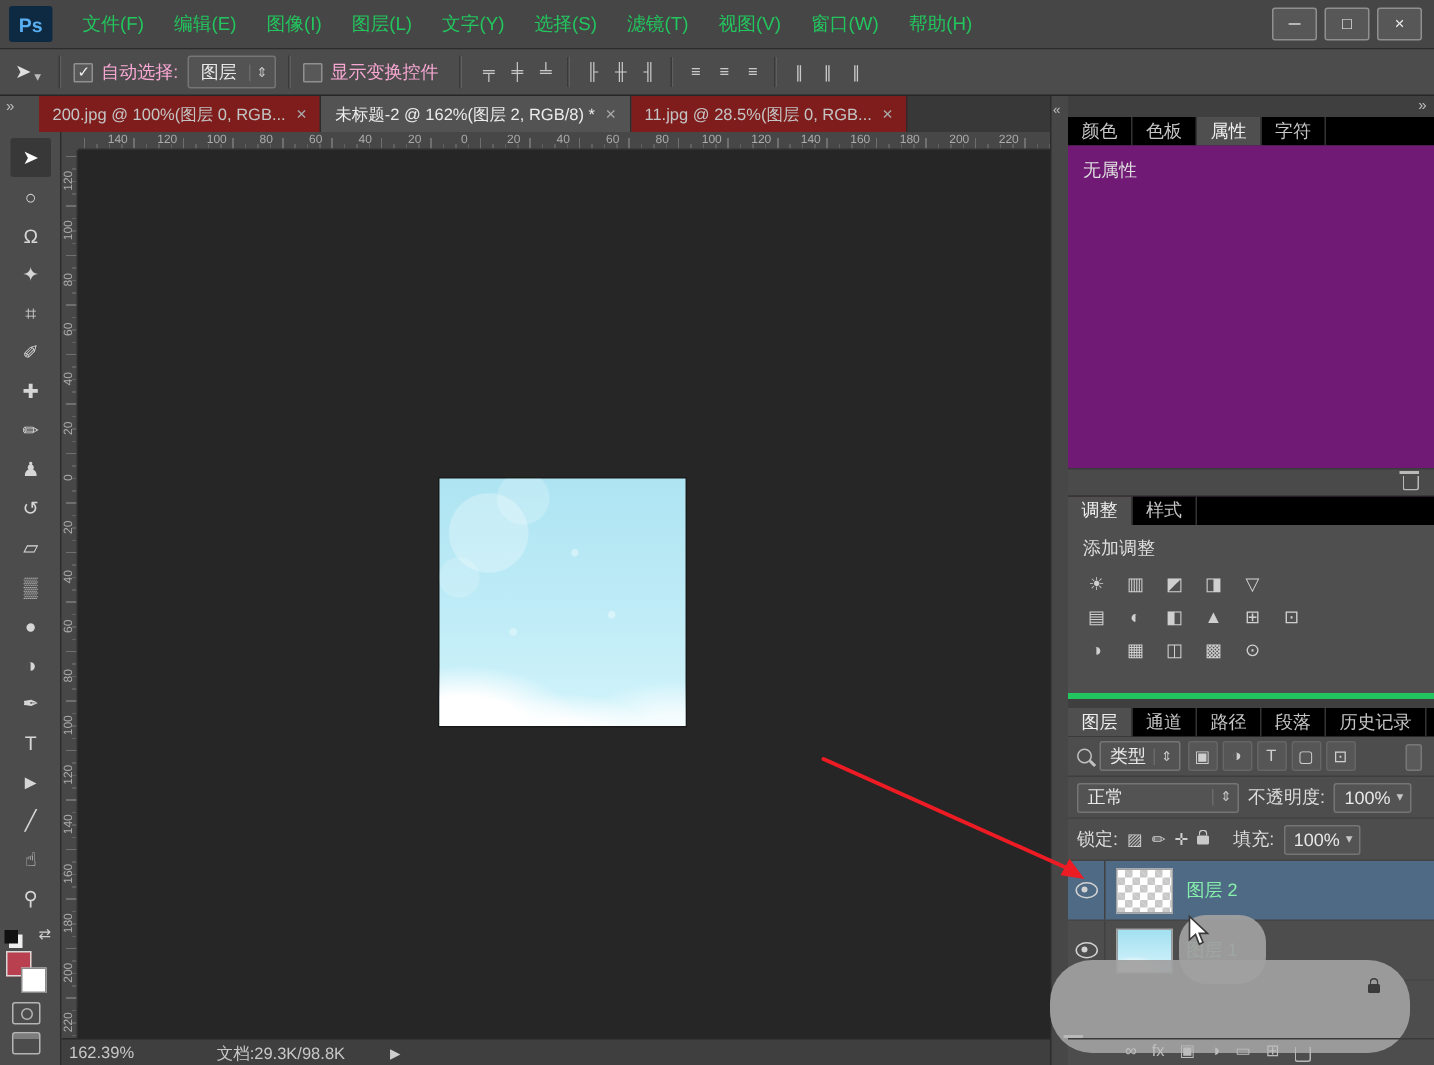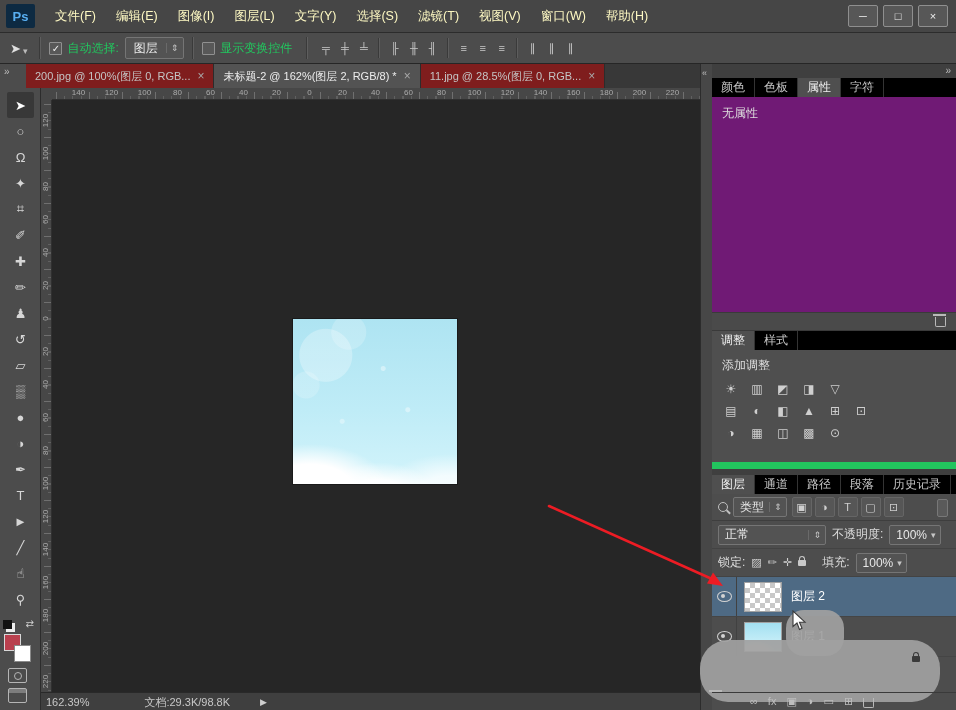--- a/index.html
+++ b/index.html
@@ -5,33 +5,33 @@
   html,body{margin:0;padding:0;background:#333;}
   #app{position:relative;width:956px;height:710px;background:#4d4d4d;overflow:hidden;
        font-family:"Liberation Sans","DejaVu Sans",sans-serif;color:#dcdcdc;-webkit-user-select:none;}
   
   .titlebar{position:absolute;left:0;top:0;width:956px;height:32px;background:#464646;
             border-bottom:1px solid #2c2c2c;display:flex;align-items:center;}
   .pslogo{width:29px;height:24px;margin:0 10px 0 6px;background:var(--logo-bg,#0d2a42);
           color:var(--logo-fg,#58aef0);font-weight:bold;font-size:13px;display:flex;
           align-items:center;justify-content:center;border-radius:2px;}
   .menus{display:flex;}
-  .menu-item{padding:0 10px;font-size:12.5px;color:#fef9c3;line-height:32px;white-space:nowrap;}
+  .menu-item{padding:0 10px;font-size:12.5px;color:#22c55e;line-height:32px;white-space:nowrap;}
   .winbtns{margin-left:auto;display:flex;gap:5px;margin-right:8px;}
   .winbtn{width:28px;height:20px;border:1px solid #8f8f8f;background:#575757;color:#eee;
           font-size:11px;display:flex;align-items:center;justify-content:center;border-radius:2px;}
   
   .optionsbar{position:absolute;left:0;top:33px;width:956px;height:30px;background:#4c4c4c;
               border-bottom:1px solid #262626;display:flex;align-items:center;font-size:12px;}
   .opt-toolicon{margin-left:10px;font-size:13px;color:#e0e0e0;}
   .opt-caret{font-size:9px;color:#bbb;margin:6px 4px 0 2px;}
   .vdiv{width:1px;height:22px;background:#3a3a3a;border-right:1px solid #5e5e5e;margin:0 8px;}
   .cb{width:11px;height:11px;border:1px solid #909090;background:#585858;margin-right:5px;
       font-size:10px;line-height:11px;text-align:center;color:#f2f2f2;border-radius:1px;}
-  .optlabel{color:#22c55e;margin-right:6px;white-space:nowrap;}
+  .optlabel{color:#f9a8d4;margin-right:6px;white-space:nowrap;}
   .dd{height:20px;background:#535353;border:1px solid #757575;border-radius:2px;display:inline-flex;
       align-items:center;padding:0 5px 0 8px;gap:8px;color:#e8e8e8;}
   .ddarrows{font-size:9px;color:#c6c6c6;border-left:1px solid #6a6a6a;padding-left:4px;}
   .alignrow{display:flex;align-items:center;}
   .alignbtn{width:19px;height:20px;display:flex;align-items:center;justify-content:center;
             color:#c9c9c9;font-size:11px;}
   .alignrow .divider{width:1px;height:20px;background:#3a3a3a;border-right:1px solid #5d5d5d;
                      margin:0 5px;font-size:0;}
   
   .tabbar{position:absolute;left:26px;top:64px;width:674px;height:24px;background:#383838;
@@ -112,21 +112,21 @@
   .ptabs{display:flex;height:19px;background:#000000;font-size:12px;align-items:stretch;position:relative;}
   .ptab{padding:0 9px;line-height:19px;color:#c6c6c6;border-right:1px solid #343434;white-space:nowrap;}
   .ptab.active{background:#4f4f4f;color:#efefef;}
   .props{height:233px;background:#701a75;position:relative;font-size:12px;border-bottom:1px solid #3a3a3a;}
   .noprops{position:absolute;left:10px;top:8px;color:#dedede;}
   .propsfoot{position:absolute;left:0;right:0;bottom:0;height:17px;background:#4a4a4a;
              border-top:1px solid #3a3a3a;}
   .trash{position:absolute;right:10px;top:4px;width:9px;height:9px;border:1px solid #b9b9b9;
          border-top:none;border-radius:0 0 2px 2px;}
   .trash::before{content:"";position:absolute;top:-3px;left:-3px;width:13px;height:2px;background:#b9b9b9;}
-  .adjbody{height:112px;background:#4f4f4f;border-bottom:7px solid #22c55e;}
+  .adjbody{height:112px;background:#4f4f4f;border-bottom:4px solid #22c55e;}
   .addadj{padding:7px 0 4px 10px;font-size:12px;color:#dedede;}
   .adjrow{display:flex;gap:4px;padding:2px 0 2px 8px;}
   .adjicon{width:22px;height:18px;display:flex;align-items:center;justify-content:center;
            color:#cfcfcf;font-size:12px;}
   .spacer{height:6px;background:#3f3f3f;}
   
   .lfilter{height:26px;display:flex;align-items:center;gap:5px;padding:0 6px;
            border-bottom:1px solid #3e3e3e;position:relative;}
   .mag{width:8px;height:8px;border:1.5px solid #c0c0c0;border-radius:50%;position:relative;flex:none;}
   .mag::after{content:"";position:absolute;width:5px;height:1.5px;background:#c0c0c0;
@@ -157,21 +157,21 @@
   .eye{width:13px;height:9px;border:1px solid #d2d2d2;border-radius:50%;position:relative;display:inline-block;}
   .eye::after{content:"";position:absolute;left:3.5px;top:1.5px;width:4px;height:4px;border-radius:50%;
               background:#d2d2d2;}
   .thumb{width:36px;height:28px;border:1px solid #a2a2a2;margin-right:9px;flex:none;}
   .thumb.checker{background-color:#fff;
      background-image:linear-gradient(45deg,#c8c8c8 25%,transparent 25%,transparent 75%,#c8c8c8 75%),
                       linear-gradient(45deg,#c8c8c8 25%,transparent 25%,transparent 75%,#c8c8c8 75%);
      background-size:10px 10px;background-position:0 0,5px 5px;}
   .thumb.sky{background-image:radial-gradient(ellipse 20px 12px at 30% 105%, #fff 55%, rgba(255,255,255,0) 100%),
              linear-gradient(#a3e0f1,#d6f4fb);}
-  .lname{font-size:12px;color:#ffffff;}
+  .lname{font-size:12px;color:#86efac;}
   .lfoot{position:absolute;left:0;right:0;bottom:0;height:17px;border-top:1px solid #3a3a3a;
          display:flex;align-items:center;gap:10px;padding-left:38px;z-index:35;}
   .footicon{color:#bdbdbd;font-size:11px;line-height:1;}
   .trash.foot{position:static;margin-top:2px;}
   
   .blob1{position:absolute;left:700px;top:640px;width:240px;height:62px;background:#a0a0a0;
          border-radius:28px;opacity:.93;z-index:30;}
   .blob2{position:absolute;left:786px;top:610px;width:58px;height:46px;background:#a0a0a0;
          border-radius:18px;opacity:.93;z-index:30;}
   .overlaylock{position:absolute;left:912px;top:656px;z-index:40;}

